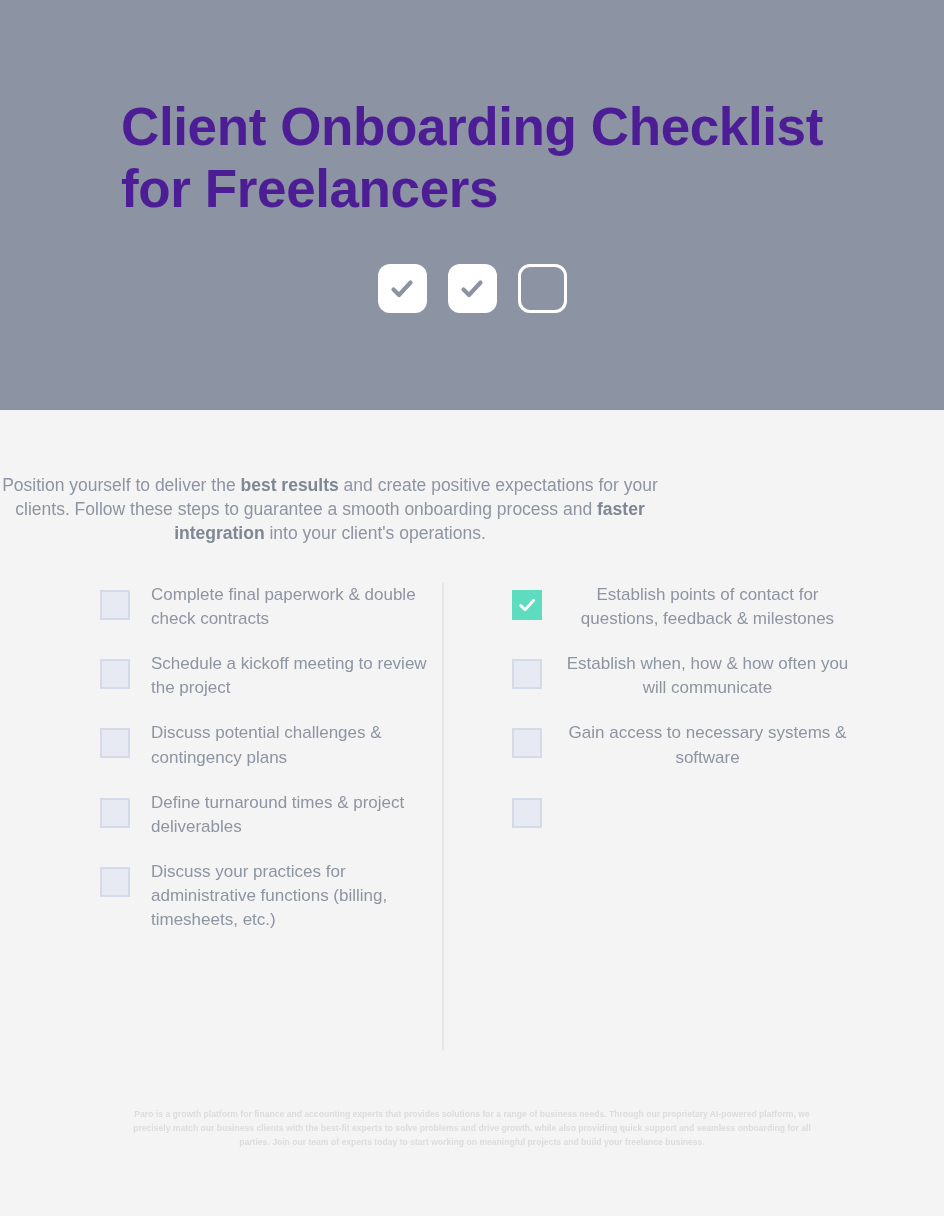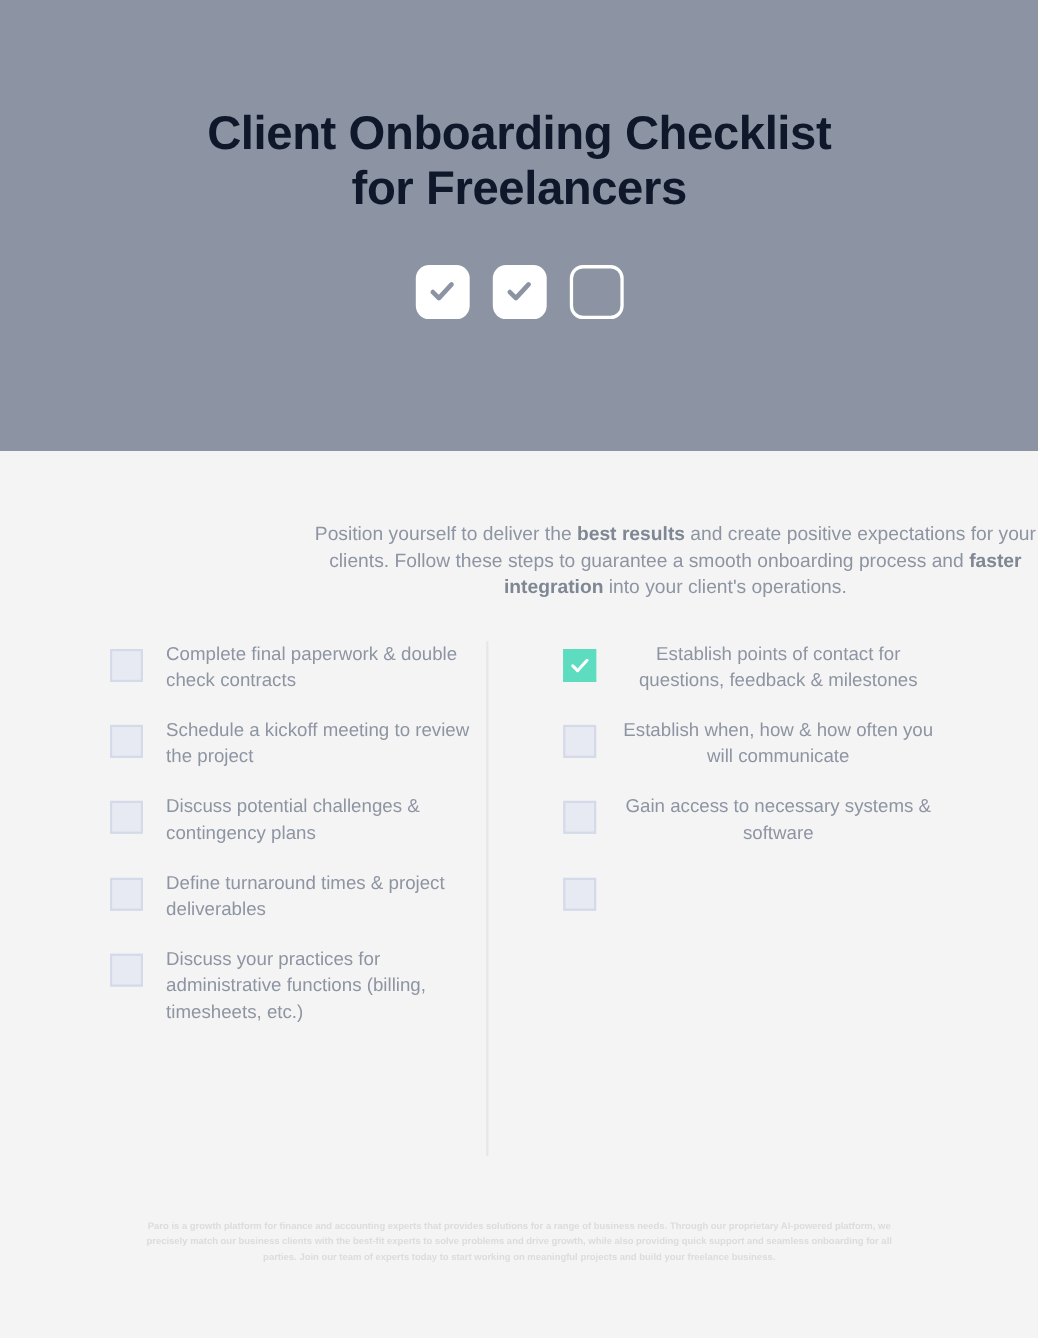--- a/index.html
+++ b/index.html
@@ -20,25 +20,25 @@
     height: 410px;
     background: #8c94a3;
     box-sizing: border-box;
     display: flex;
     flex-direction: column;
     align-items: center;
     justify-content: flex-start;
     padding-top: 96px;
   }
   .title {
-    color: #0f172a;
-    font-size: 43px;
+    color: #4c1d95;
+    font-size: 53px;
     font-weight: bold;
     line-height: 1.17;
-    text-align: center;
+    text-align: left;
     letter-spacing: -0.4px;
     margin: 0;
     max-width: 800px;
   }
   .title-line {
     display: block;
   }
 
   .header-boxes {
     display: flex;
@@ -63,21 +63,21 @@
     border: 3px solid #ffffff;
   }
   .hbox .tick {
     display: block;
   }
 
   
   .intro-wrap {
     padding-top: 64px;
     display: flex;
-    justify-content: flex-end;
+    justify-content: flex-start;
   }
   .intro {
     width: 660px;
     text-align: center;
     color: #8d94a2;
     font-size: 17.5px;
     line-height: 1.37;
     margin: 0;
   }
   .intro b {

